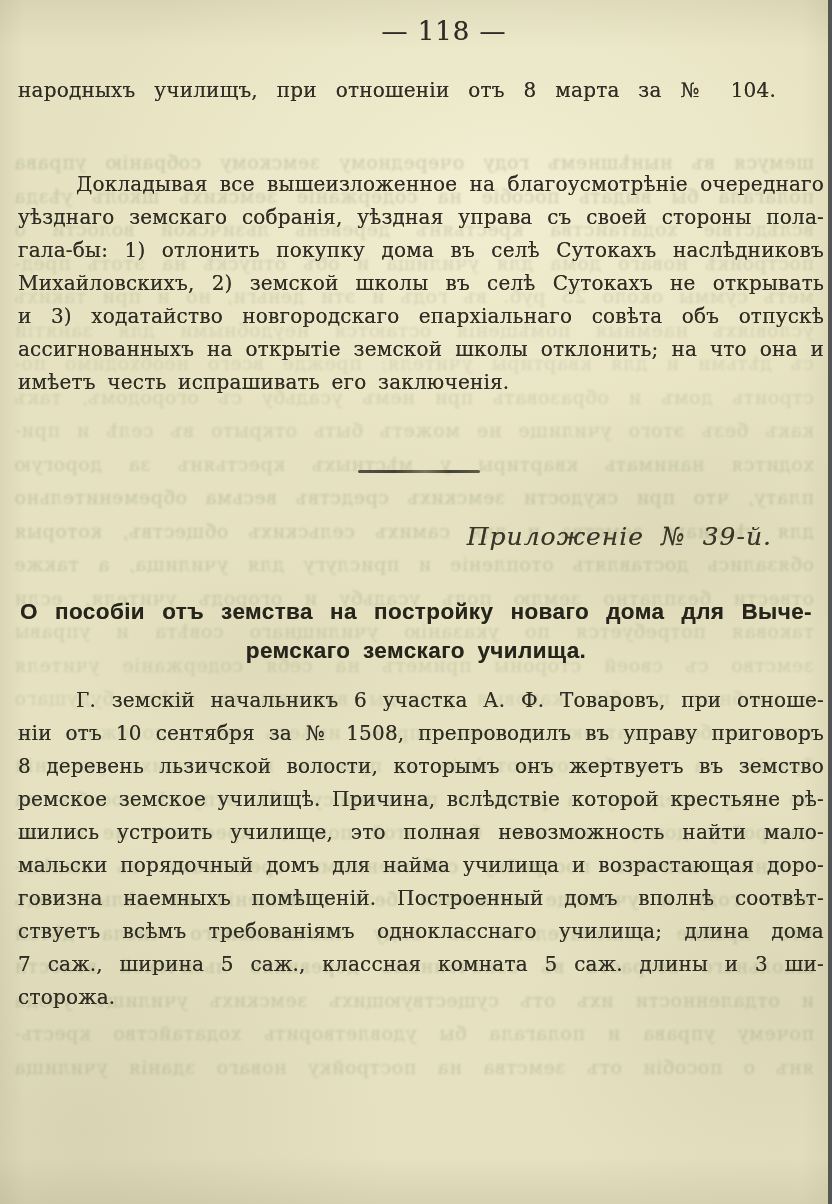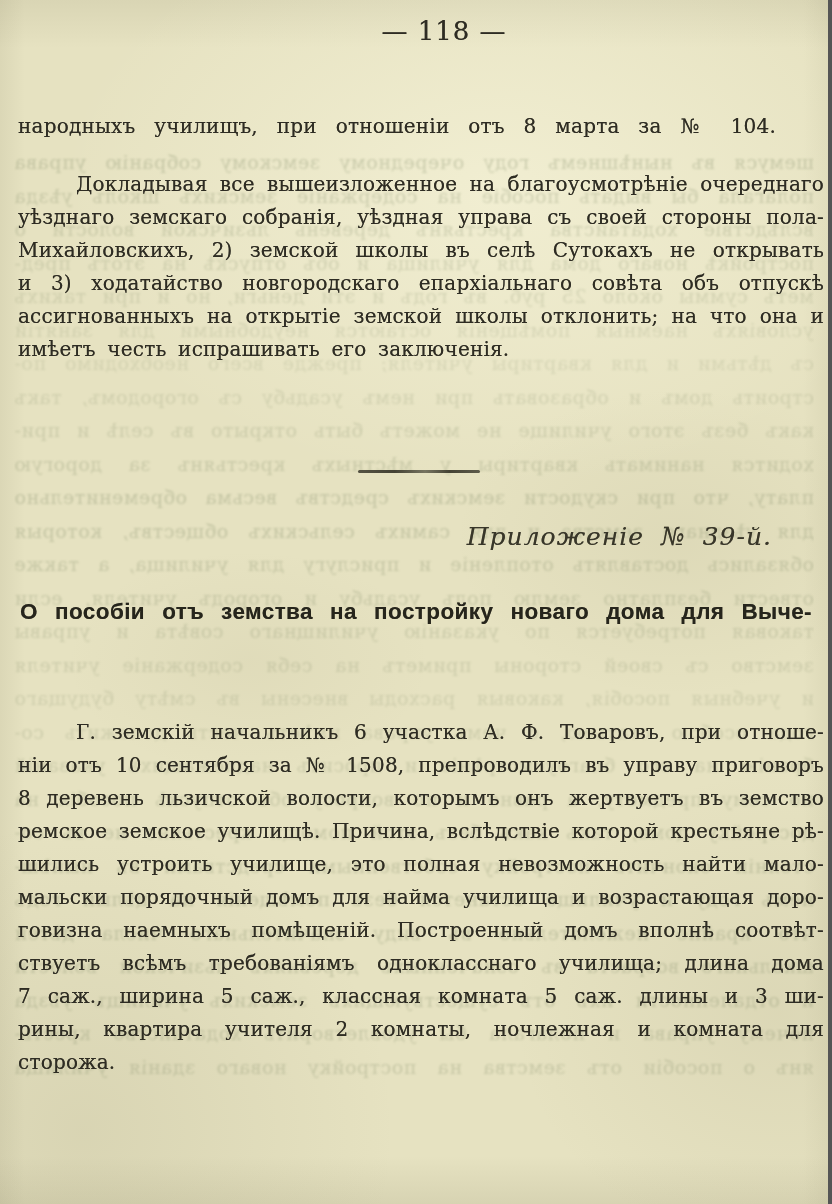--- a/index.html
+++ b/index.html
@@ -53,32 +53,32 @@
     text-shadow: 0 0 0.5px rgba(46,44,35,0.7);
   }
 
   .para {
     position: absolute;
     left: 18px; width: 806px;
     font-size: 20px;
   }
   .p1 { top: 74px; }
   .p2 { top: 168px; }
-  .p3 { top: 716px; }
+  .p3 { top: 684px; }
 
   .line {
     height: 33px;
     line-height: 33px;
     letter-spacing: 0.2px;
     text-align: justify;
     text-align-last: justify;
     text-shadow: 0 0 0.5px rgba(46,44,35,0.7);
   }
   .line.first { text-indent: 58px; }
-  .line.trail { padding-right: 48px; box-sizing: border-box; margin-top: 36px; }
+  .line.trail { padding-right: 48px; box-sizing: border-box; }
   .line.lastline { text-align-last: left; word-spacing: 5px; }
 
   .divider {
     position: absolute;
     top: 470px; left: 358px;
     width: 122px; height: 3px;
     border-radius: 2px;
     background: linear-gradient(to right,
       rgba(60,58,45,0.85), rgba(60,58,45,0.95) 30%, rgba(60,58,45,0.65) 55%,
       rgba(60,58,45,0.95) 75%, rgba(60,58,45,0.80));
@@ -148,41 +148,42 @@
 
   <div class="pageno">— 118 —</div>
 
   <div class="para p1">
     <div class="line trail">народныхъ училищъ, при отношеніи отъ 8 марта за № 104.</div>
   </div>
 
   <div class="para p2">
     <div class="line first">Докладывая все вышеизложенное на благоусмотрѣніе очереднаго</div>
     <div class="line">уѣзднаго земскаго собранія, уѣздная управа съ своей стороны пола-</div>
+    <div class="line">гала-бы: 1) отлонить покупку дома въ селѣ Сутокахъ наслѣдниковъ</div>
     <div class="line">Михайловскихъ, 2) земской школы въ селѣ Сутокахъ не открывать</div>
     <div class="line">и 3) ходатайство новгородскаго епархіальнаго совѣта объ отпускѣ</div>
     <div class="line">ассигнованныхъ на открытіе земской школы отклонить; на что она и</div>
     <div class="line lastline">имѣетъ честь испрашивать его заключенія.</div>
   </div>
 
   <div class="divider"></div>
 
   <div class="attachment">Приложеніе № 39-й.</div>
 
   <div class="heading">
     <div class="hline justified">О пособіи отъ земства на постройку новаго дома для Выче-</div>
+    <div class="hline centered">ремскаго земскаго училища.</div>
   </div>
 
   <div class="para p3">
     <div class="line first">Г. земскій начальникъ 6 участка А. Ф. Товаровъ, при отноше-</div>
     <div class="line">ніи отъ 10 сентября за № 1508, препроводилъ въ управу приговоръ</div>
     <div class="line">8 деревень льзичской волости, которымъ онъ жертвуетъ въ земство</div>
     <div class="line">ремское земское училищѣ. Причина, вслѣдствіе которой крестьяне рѣ-</div>
     <div class="line">шились устроить училище, это полная невозможность найти мало-</div>
     <div class="line">мальски порядочный домъ для найма училища и возрастающая доро-</div>
     <div class="line">говизна наемныхъ помѣщеній. Построенный домъ вполнѣ соотвѣт-</div>
     <div class="line">ствуетъ всѣмъ требованіямъ однокласснаго училища; длина дома</div>
     <div class="line">7 саж., ширина 5 саж., классная комната 5 саж. длины и 3 ши-</div>
-    <div class="line">рины, квартира учителя 2 комнаты, ночлежная и комната для</div>
     <div class="line lastline">сторожа.</div>
   </div>
 
 </div>
 
 </body></html>

